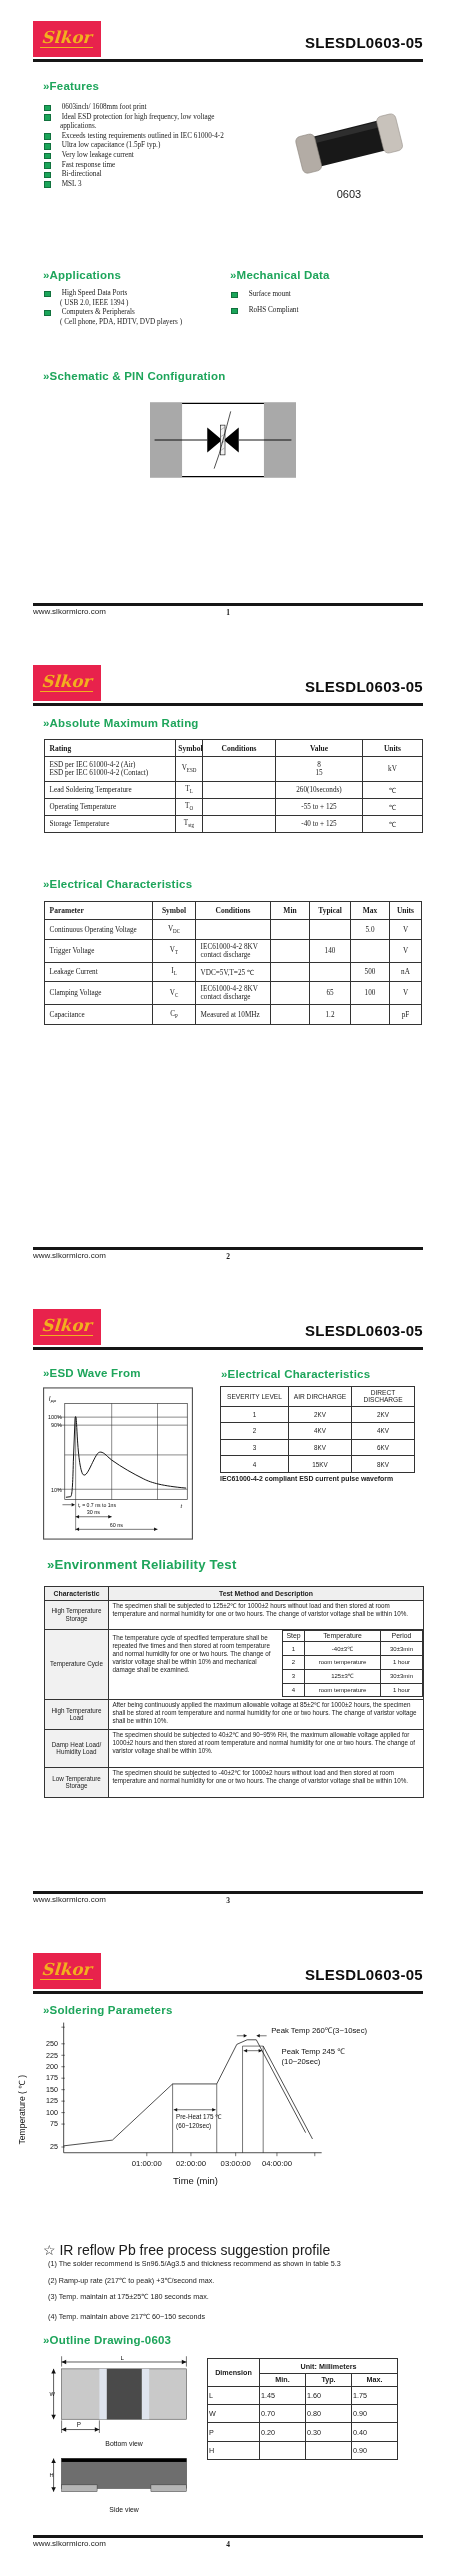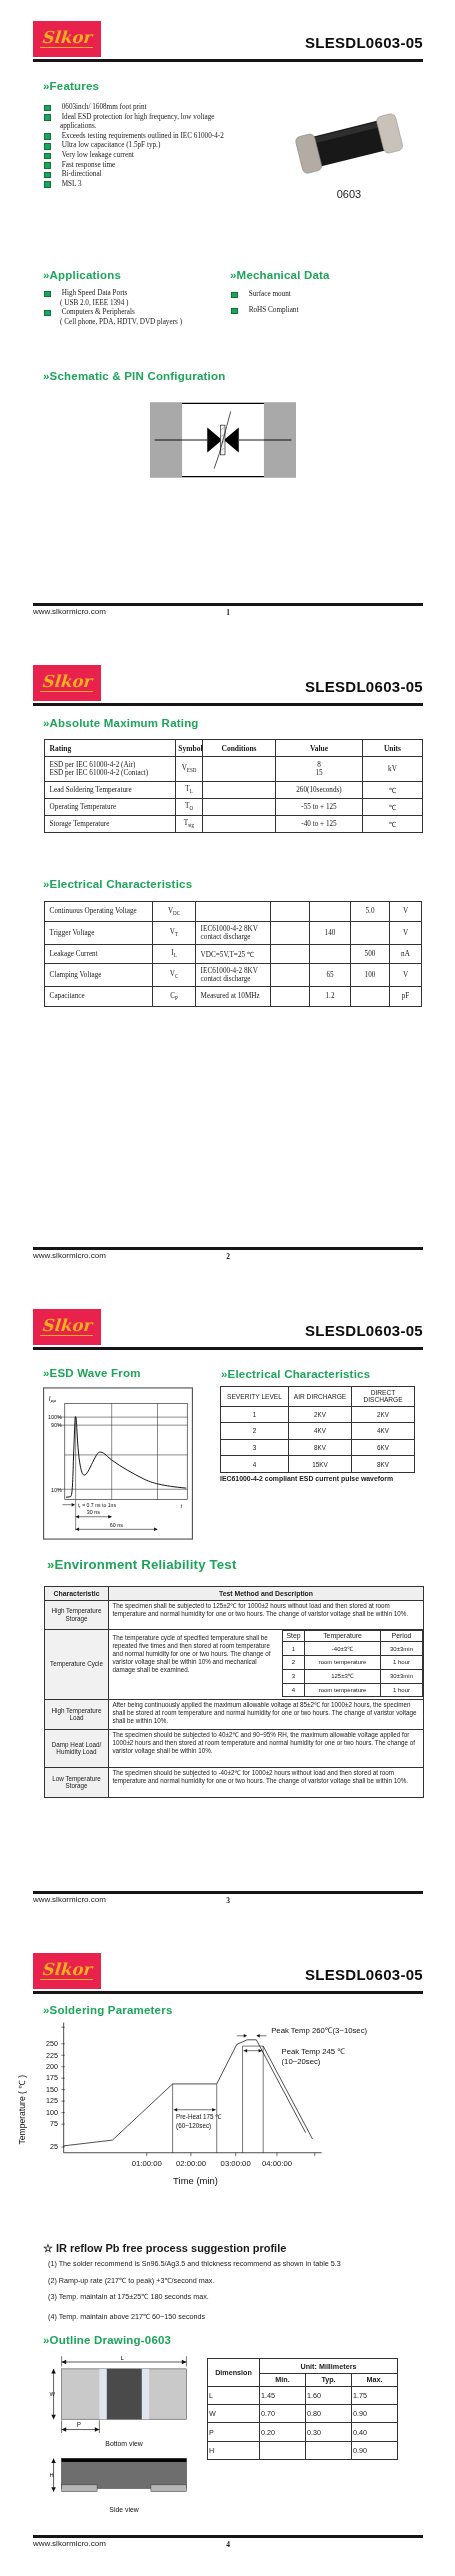--- a/index.html
+++ b/index.html
@@ -235,20 +235,29 @@
       <colgroup>
           <col style="width:108px">
           <col style="width:43px">
           <col style="width:75px">
           <col style="width:39px">
           <col style="width:41px">
           <col style="width:39px">
           <col style="width:32px">
         </colgroup>
       <tbody>
+          <tr style="height:18.4px;">
+        <th class="lft">Parameter</th>
+        <th>Symbol</th>
+        <th>Conditions</th>
+        <th>Min</th>
+        <th>Typical</th>
+        <th>Max</th>
+        <th>Units</th>
+      </tr>
       <tr style="height:19.5px;">
         <td class="lft">Continuous Operating Voltage</td>
         <td><span>V</span><sub>DC</sub></td>
         <td class="lft"></td>
         <td></td>
         <td></td>
         <td>5.0</td>
         <td>V</td>
       </tr>
       <tr style="height:23px;">
@@ -527,21 +536,21 @@
       <line x1="390" y1="235" x2="390" y2="241" stroke="#111" stroke-width="1"></line>
       <line x1="462" y1="235" x2="462" y2="241" stroke="#111" stroke-width="1"></line>
       <line x1="528" y1="235" x2="528" y2="241" stroke="#111" stroke-width="1"></line>
       <text x="235" y="259" font-size="13.5" text-anchor="middle">01:00:00</text>
       <text x="312" y="259" font-size="13.5" text-anchor="middle">02:00:00</text>
       <text x="390" y="259" font-size="13.5" text-anchor="middle">03:00:00</text>
       <text x="462" y="259" font-size="13.5" text-anchor="middle">04:00:00</text>
       <text x="320" y="290" font-size="16.5" text-anchor="middle">Time (min)</text>
     </svg>
 
-    <div class="abs notes" style="left:43px;top:310px;font-weight:bold;font-size:11px;text-align:right;">☆ IR reflow Pb free process suggestion profile</div>
+    <div class="abs notes" style="left:43px;top:310px;font-weight:normal;font-size:14px;text-align:right;">☆ IR reflow Pb free process suggestion profile</div>
     <div class="abs notes" style="left:48px;top:327px;">(1) The solder recommend is Sn96.5/Ag3.5 and thickness recommend as shown in table 5.3</div>
     <div class="abs notes" style="left:48px;top:343px;">(2) Ramp-up rate (217℃ to peak) +3℃/second max.</div>
     <div class="abs notes" style="left:48px;top:359px;">(3) Temp. maintain at 175±25℃  180  seconds  max.</div>
     <div class="abs notes" style="left:48px;top:379px;">(4) Temp. maintain above 217℃  60~150  seconds</div>
 
     <div class="abs h-green" style="left:43px;top:402px;">»Outline Drawing-0603</div>
 
     <svg class="abs" style="left:49px;top:424px;" width="146" height="95" viewBox="0 0 255 165">
       <line x1="22" y1="0" x2="22" y2="18" stroke="#111" stroke-width="1"></line>
       <line x1="240" y1="0" x2="240" y2="18" stroke="#111" stroke-width="1"></line>

